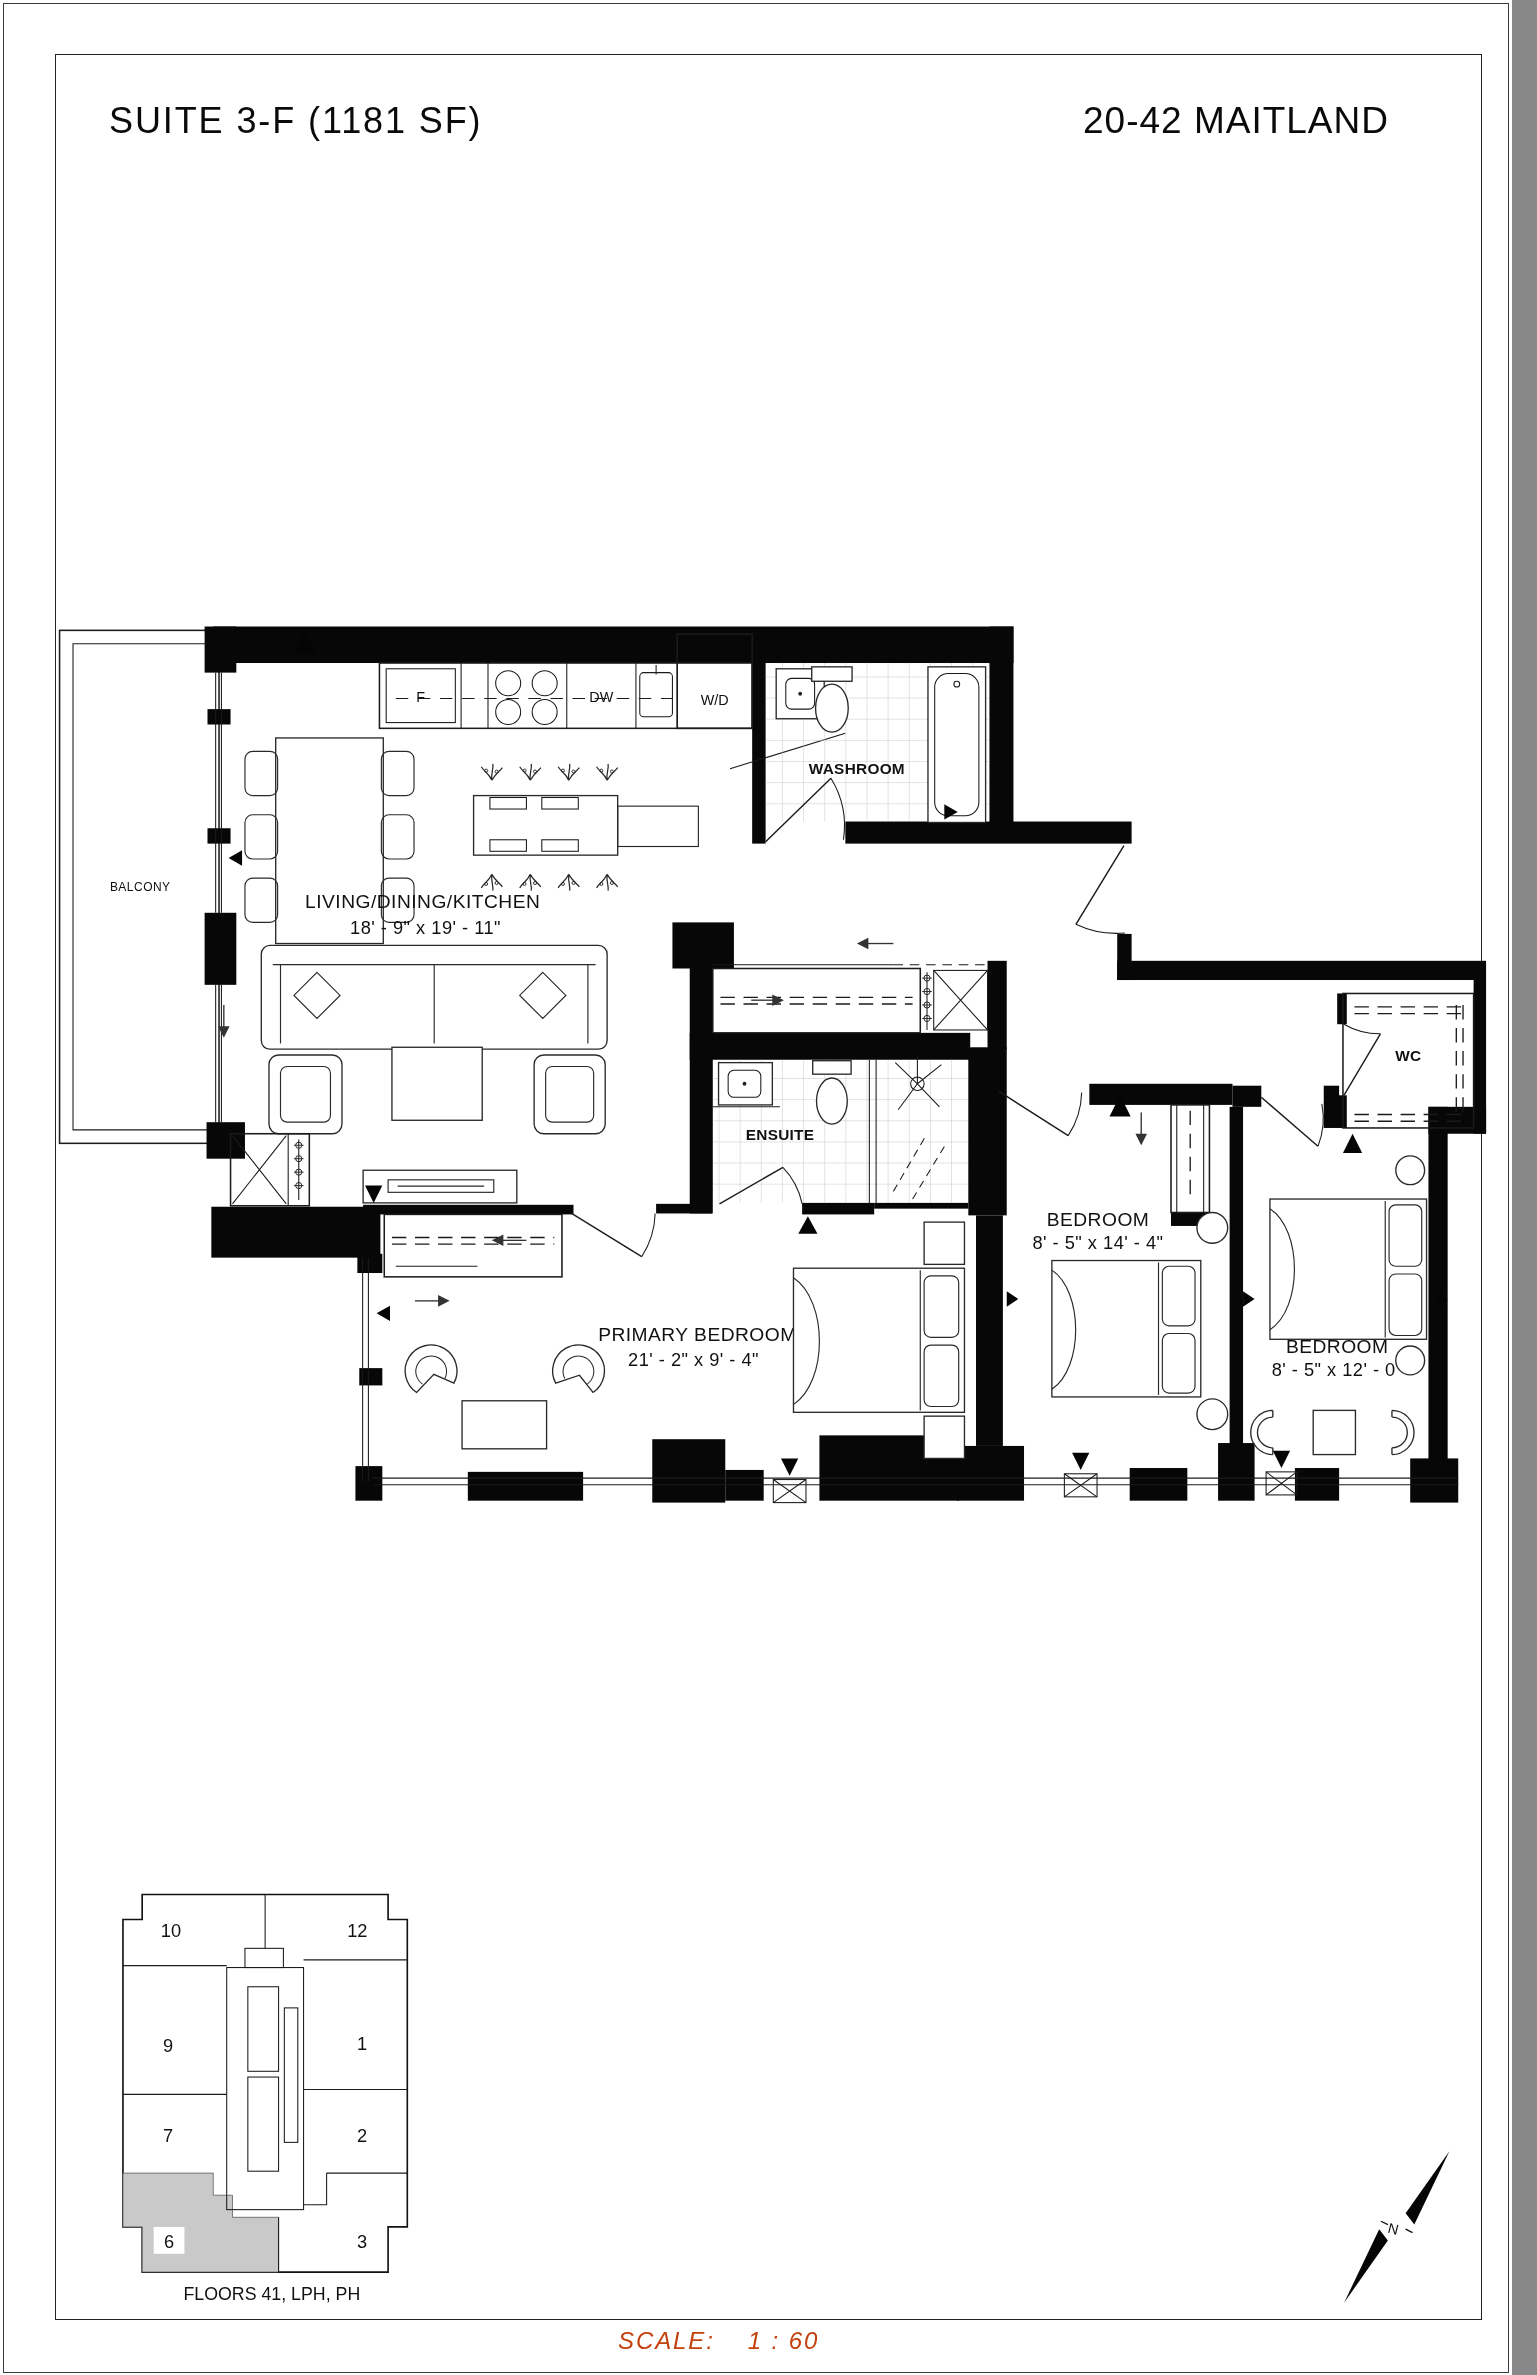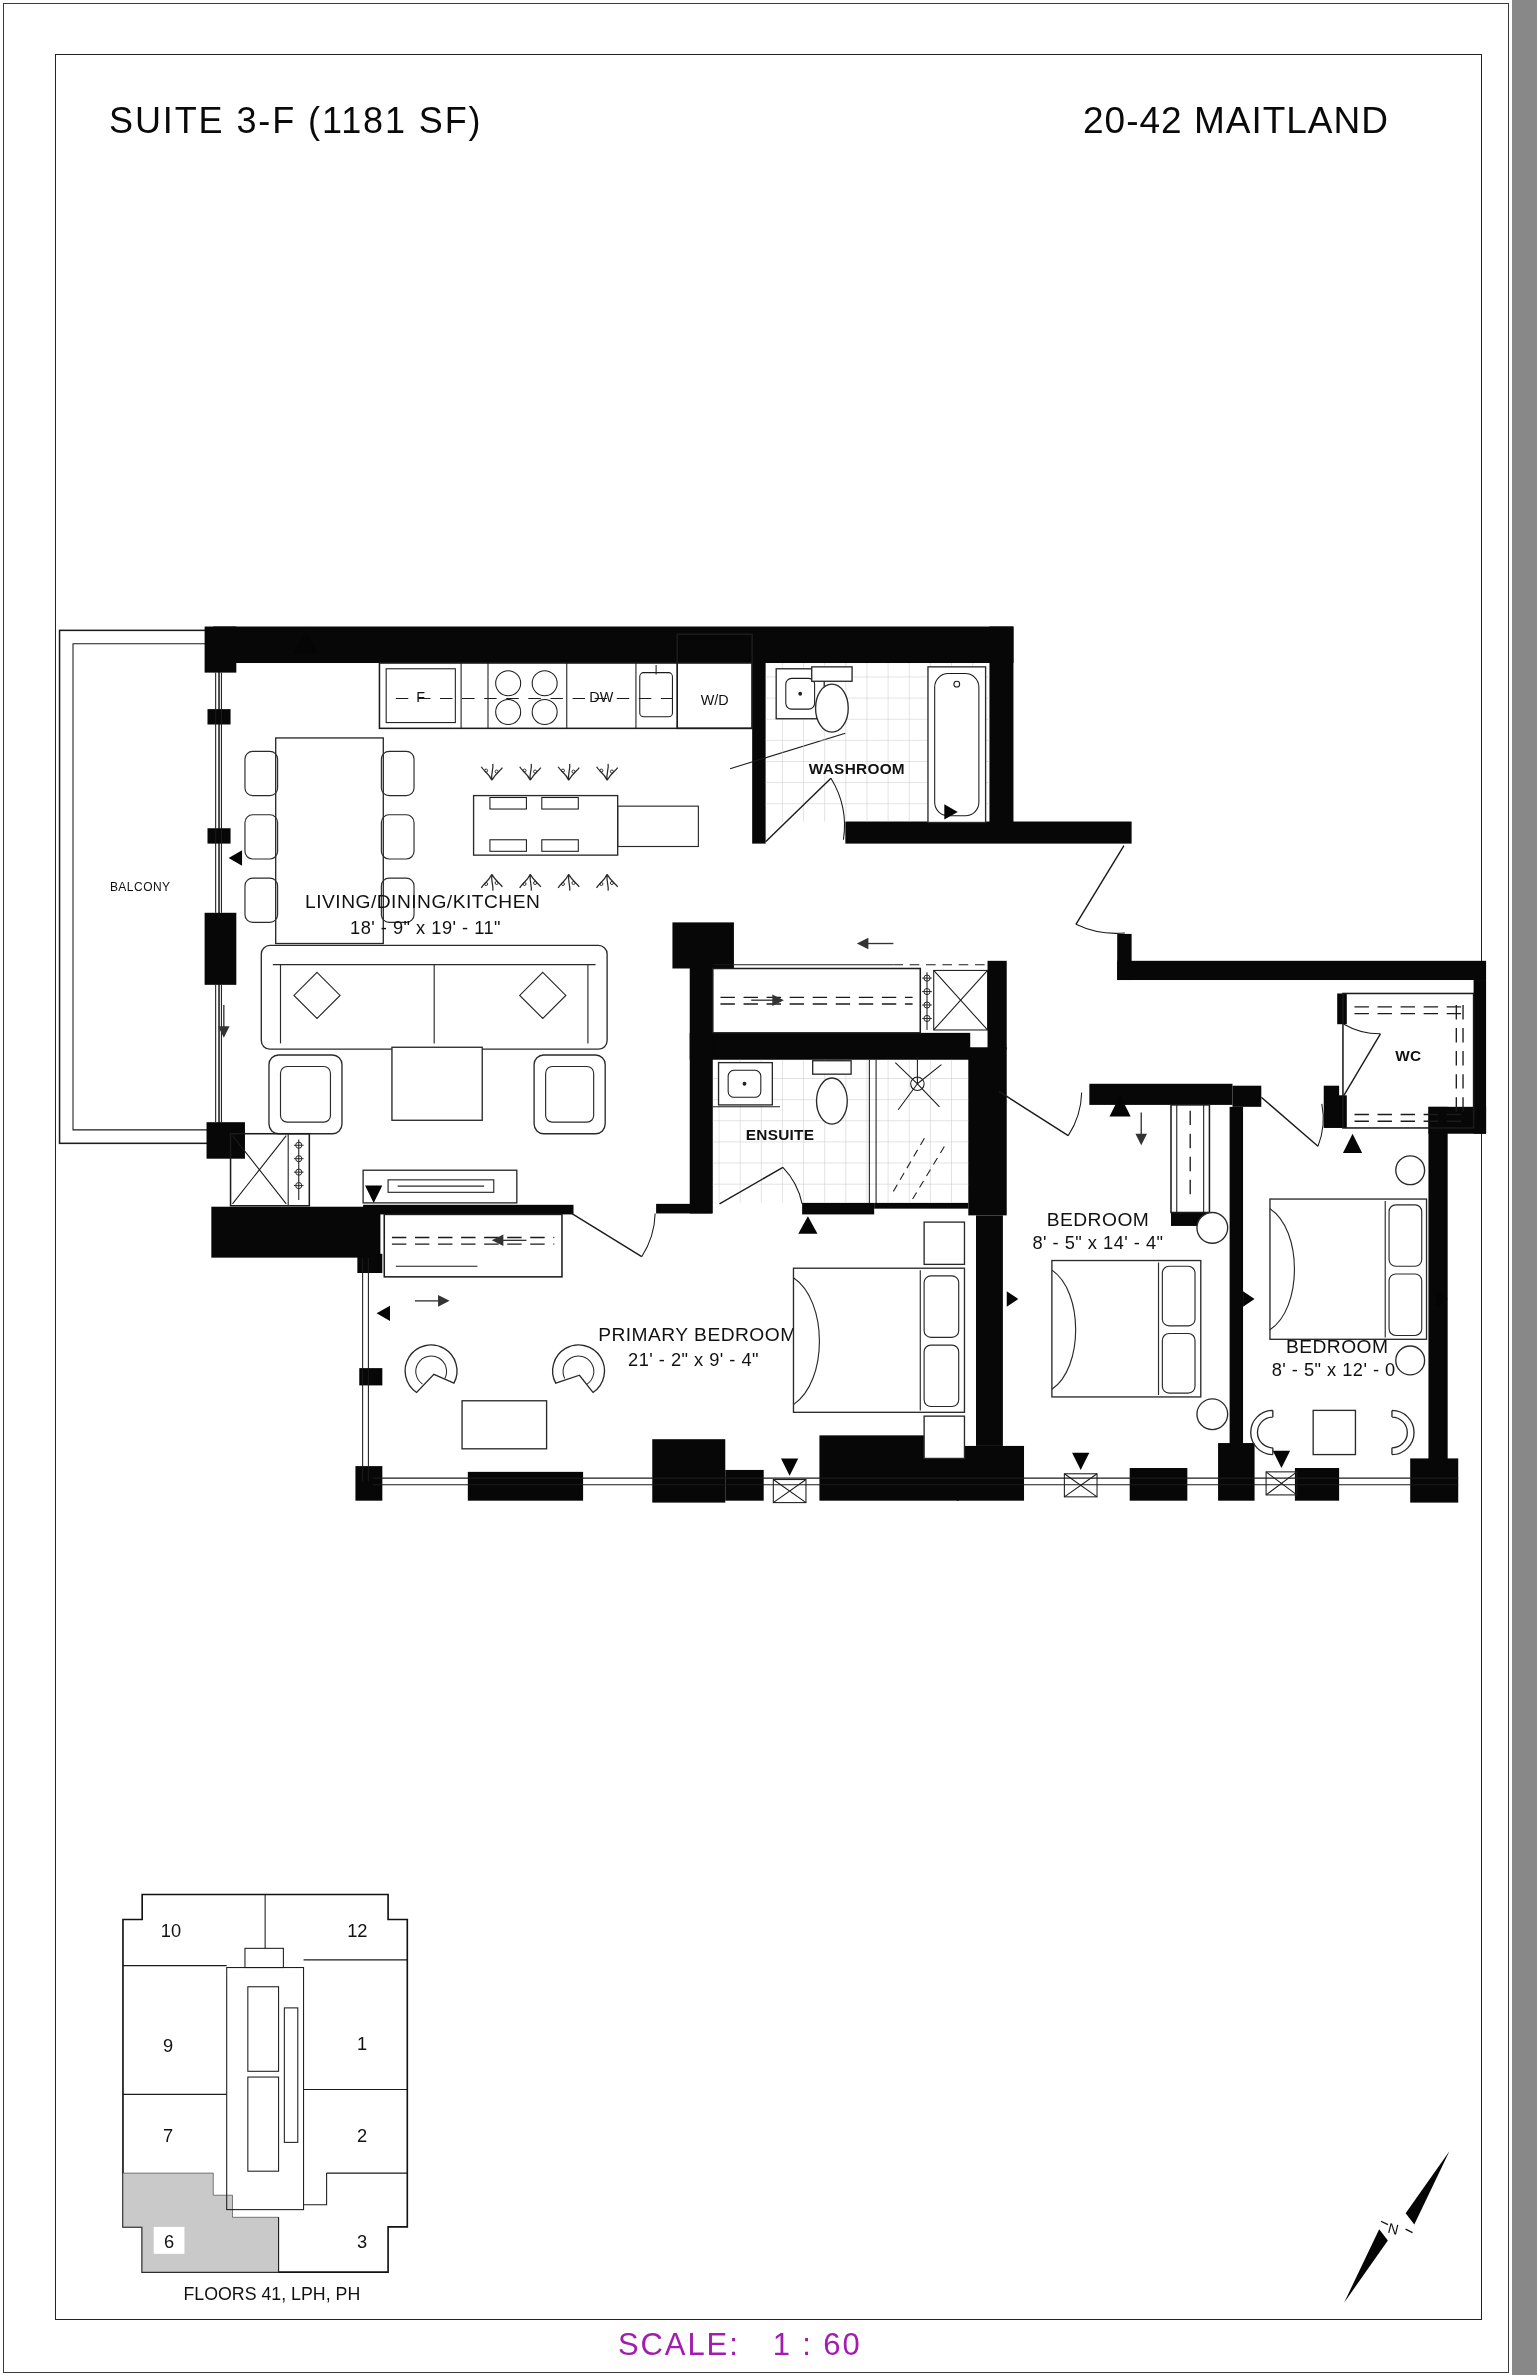--- a/index.html
+++ b/index.html
@@ -2,21 +2,21 @@
 <html><head>
 <meta charset="utf-8">
 <style>
   html,body{margin:0;padding:0;background:#888;}
   #page{position:relative;width:1512px;height:2376px;background:#ffffff;overflow:hidden;
         font-family:"Liberation Sans", sans-serif;color:#111;}
   .border-outer{position:absolute;left:2.9px;top:2.9px;right:2.9px;bottom:2.9px;border:1.9px solid #3a3a3a;}
   .border-inner{position:absolute;left:55px;top:54px;width:1425px;height:2264px;border:1.9px solid #222;}
   .title-left{position:absolute;left:109px;top:100px;font-size:36px;letter-spacing:1.9px;color:#0a0a0a;white-space:pre;}
   .title-right{position:absolute;right:123px;top:100px;font-size:37px;letter-spacing:1px;color:#0a0a0a;white-space:pre;}
-  .scale-row{position:absolute;left:618px;top:2327px;font-size:31px;letter-spacing:1.9px;color:#a21caf;}
+  .scale-row{position:absolute;left:618px;top:2327px;font-size:24px;letter-spacing:1.9px;color:#c2410c;font-style:italic;}
   .scale-row .gap{display:inline-block;width:33px;}
   svg{position:absolute;left:0;top:0;}
   svg text{font-family:"Liberation Sans", sans-serif;fill:#111;}
   .room-name{font-size:20px;letter-spacing:.5px;}
   .room-dims{font-size:19px;letter-spacing:.5px;}
   .small-room{font-size:16px;font-weight:bold;letter-spacing:.3px;}
   .tiny-room{font-size:12.5px;letter-spacing:.5px;}
   .appl{font-size:15px;}
   .kp-num{font-size:19px;}
   .kp-cap{font-size:18.5px;}

